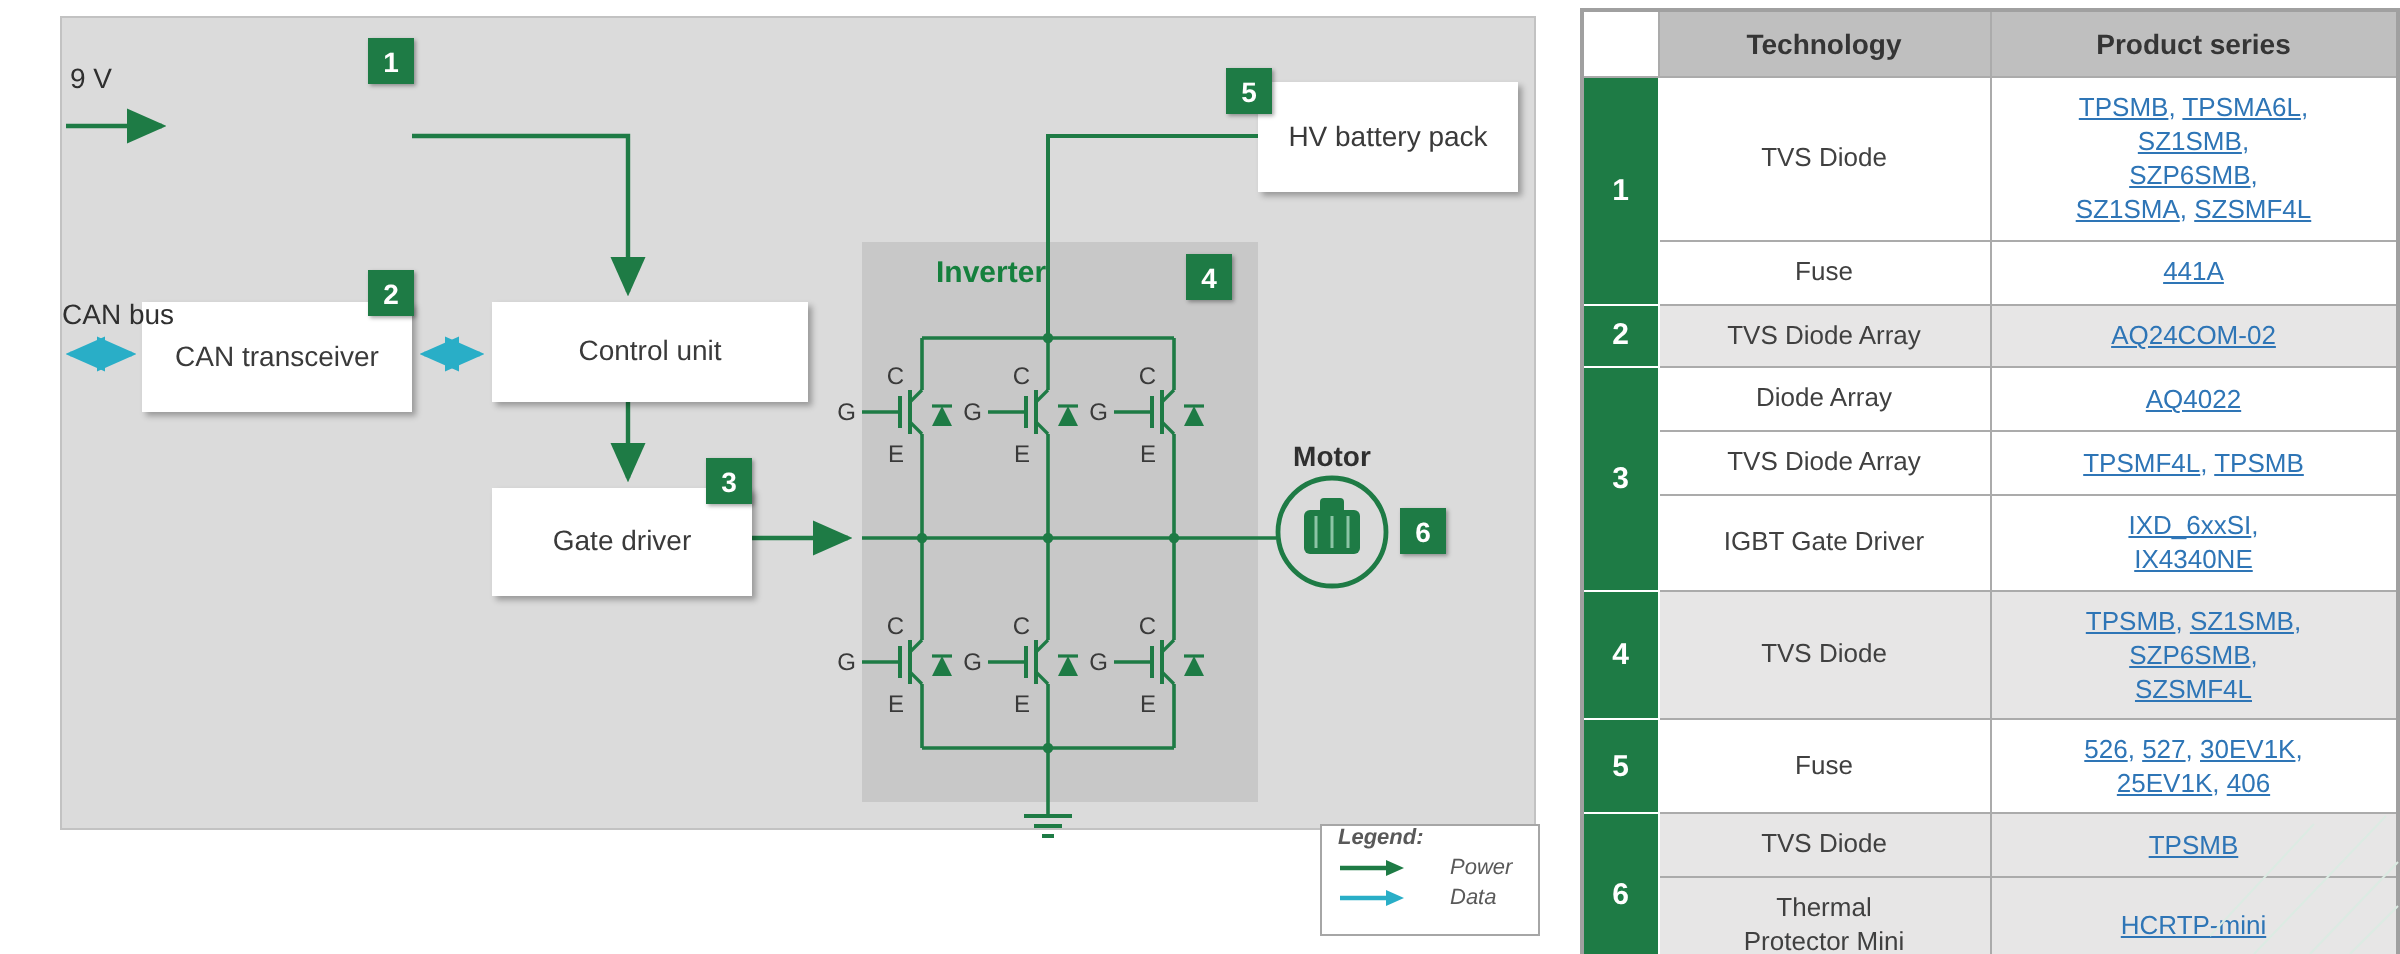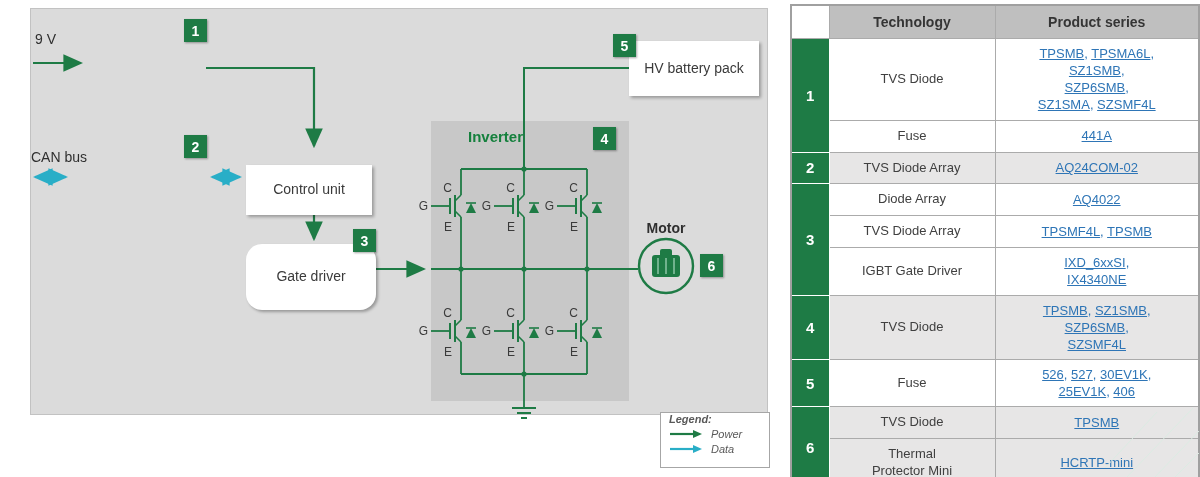--- a/index.html
+++ b/index.html
@@ -20,21 +20,21 @@
            box-shadow:1px 1px 2px rgba(0,0,0,.35); }
   .flabel { position:absolute; font-size:14px; color:#2F2F2F; white-space:nowrap; }
   .motor-label { position:absolute; left:607px; top:211px; width:56px; text-align:center;
                  font-size:14px; color:#2F2F2F;font-weight:bold; }
   text.term { font:12px "Liberation Sans","DejaVu Sans",sans-serif; fill:#3A3A3A; }
 
   
   .legend { position:absolute; left:660px; top:412px; width:110px; height:56px; background:#fff;
             border:1px solid #A6A6A6; padding:0 8px; }
   .legend-title { font-size:11px; font-weight:bold; font-style:italic; color:#595959; }
-  .legend-item { display:flex; align-items:center; gap:8px; margin-top:3px; }
+  .legend-item { display:flex; align-items:center; gap:22px; margin-top:3px; }
   .legend-item span { font-size:11px; font-style:italic; color:#595959; }
 
   
   .table-wrap { position:absolute; left:790px; top:4px; width:408px;border-radius:28px; }
   table.ltable { border-collapse:collapse; width:408px; table-layout:fixed; background:#fff;
                  font-size:13px; color:#404040; border:2px solid #A0A0A0; }
   .ltable th, .ltable td { border:1px solid #ABABAB; text-align:center; vertical-align:middle; }
   .ltable th { background:#BFBFBF; color:#353535; font-size:14px; padding:8px 4px; }
   .ltable th.corner { background:#FFFFFF; }
   .ltable td.num { background:#1E7B45; color:#fff; font-weight:bold; font-size:15px; border:1px solid #FFFFFF; }
@@ -185,24 +185,27 @@
         <rect x="629" y="240" width="12" height="8" rx="2" fill="#1E7B45"></rect>
         <rect x="621" y="246" width="28" height="22" rx="3" fill="#1E7B45"></rect>
         <g stroke="#8CC4A6" stroke-width="1.5">
           <line x1="627" y1="249" x2="627" y2="265"></line>
           <line x1="635" y1="249" x2="635" y2="265"></line>
           <line x1="643" y1="249" x2="643" y2="265"></line>
         </g>
       </g>
     </svg>
 
-    <div class="dbox" style="left:215px; top:156px; width:126px; height:50px;">
+    <div class="dbox" style="left:40px; top:142px; width:135px; height:55px;">
+      <span>CAN transceiver</span>
+    </div>
+    <div class="dbox" style="left:215px; top:142px; width:158px; height:50px;">
       <span>Control unit</span>
     </div>
-    <div class="dbox" style="left:215px; top:235px; width:130px; height:66px;border-radius:16px;">
+    <div class="dbox" style="left:215px; top:235px; width:130px; height:54px;">
       <span>Gate driver</span>
     </div>
     <div class="dbox" style="left:598px; top:32px; width:130px; height:55px;">
       <span>HV battery pack</span>
     </div>
 
     <div class="flabel" style="left:4px; top:22px;">9 V</div>
     <div class="flabel" style="left:0px; top:140px;">CAN bus</div>
     <div class="inverter-title">Inverter</div>
     <div class="motor-label">Motor</div>

